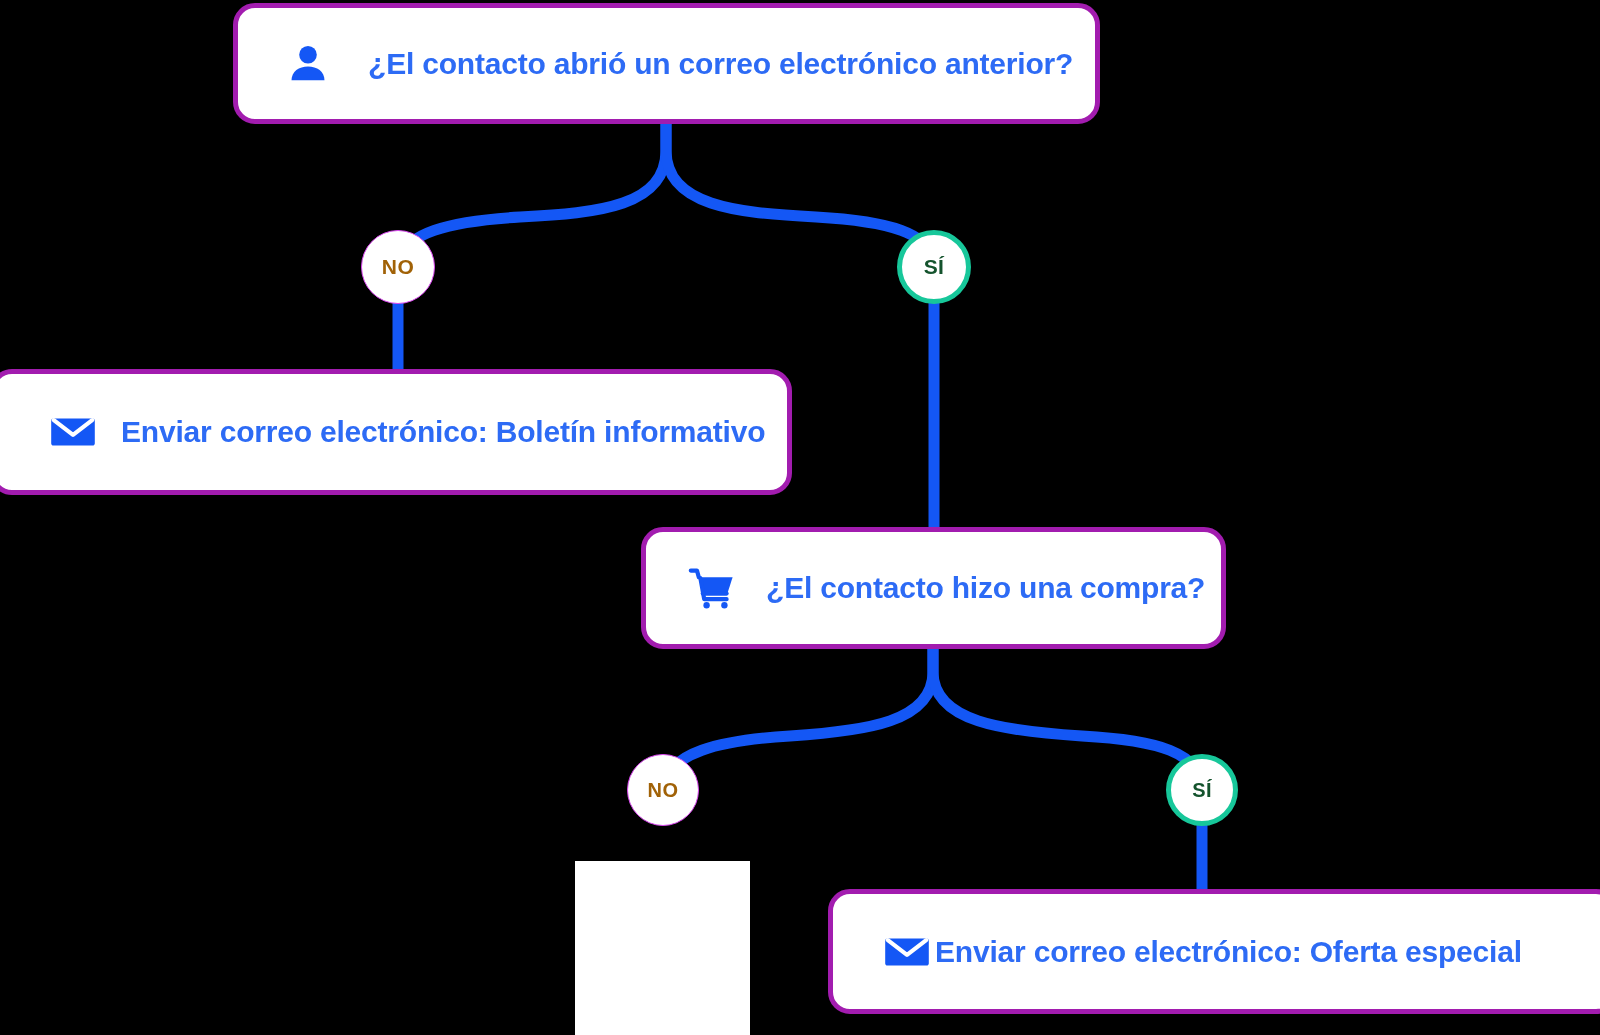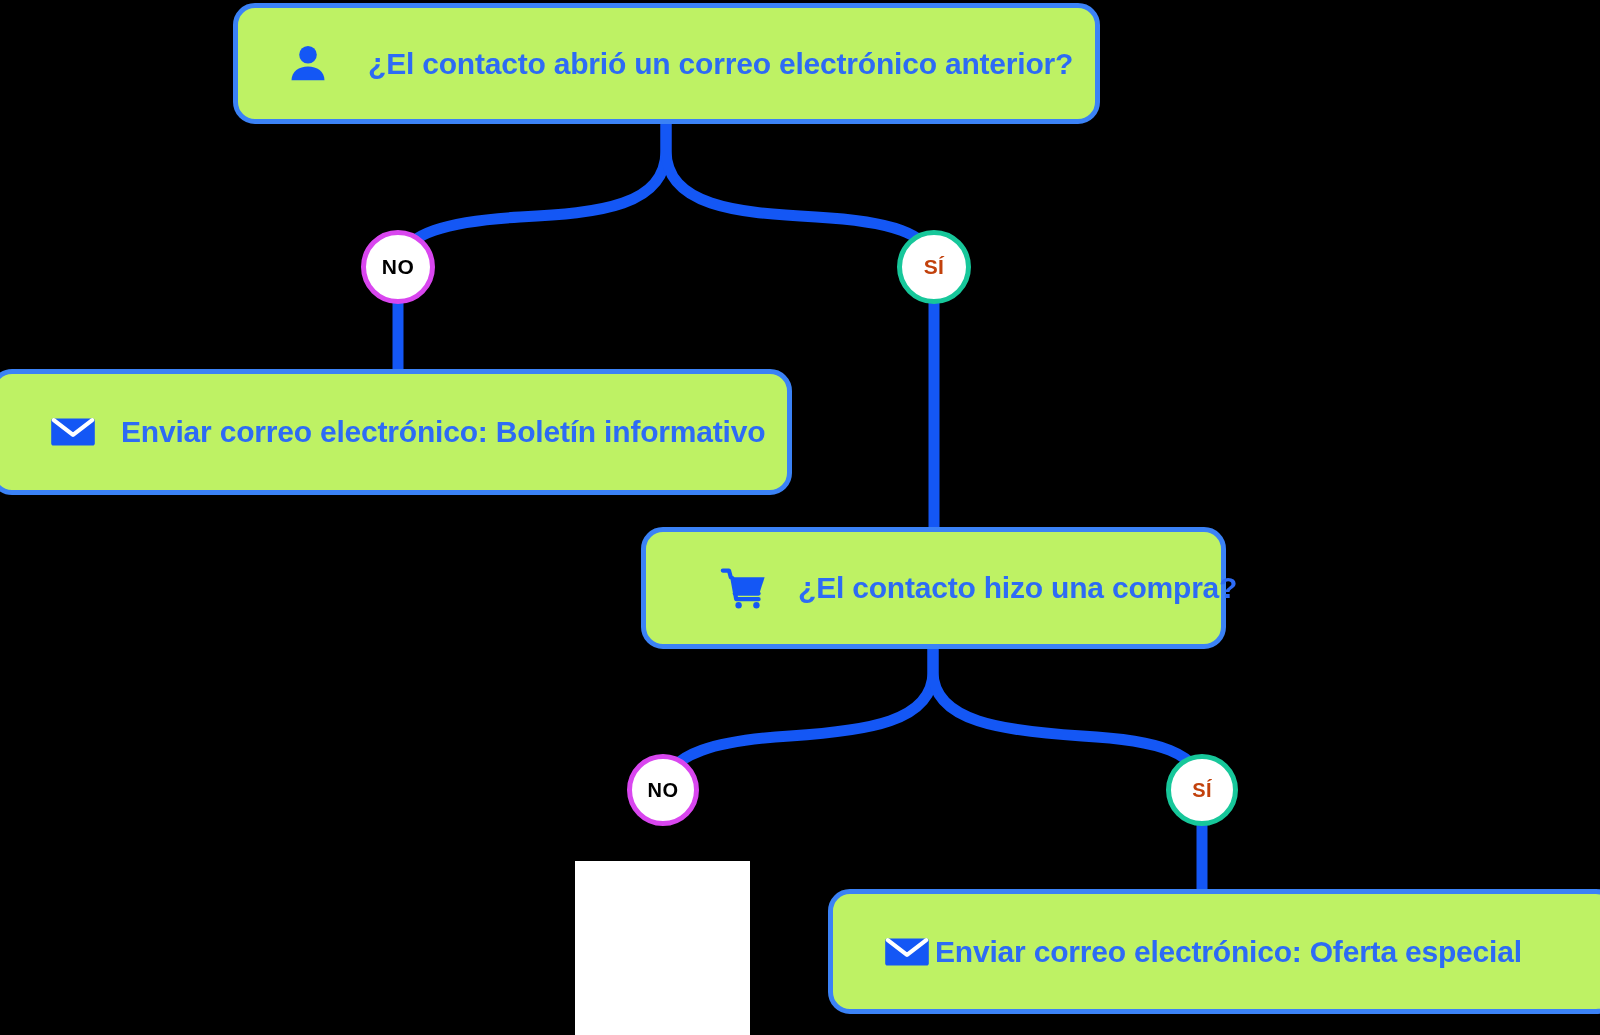--- a/index.html
+++ b/index.html
@@ -27,22 +27,22 @@
     height: 1035px;
     pointer-events: none;
     z-index: 1;
   }
   
   .node {
     position: absolute;
     box-sizing: border-box;
     display: flex;
     align-items: center;
-    background: #bef264;
-    border: 5px solid #3b82f6;
+    background: #ffffff;
+    border: 5px solid #a21caf;
     border-radius: 22px;
     z-index: 3;
   }
   .node .node-icon {
     flex: 0 0 auto;
     display: flex;
     align-items: center;
     justify-content: center;
     width: 56px;
     height: 56px;
@@ -62,21 +62,21 @@
   #node-open-email .node-label { margin-left: 32px; }
 
   #node-newsletter {
     left: -10px; top: 369px; width: 802px; height: 126px;
     padding-left: 50px;
   }
   #node-newsletter .node-label { margin-left: 20px; }
 
   #node-purchase {
     left: 641px; top: 527px; width: 585px; height: 122px;
-    padding-left: 70px;
+    padding-left: 38px;
   }
   #node-purchase .node-label { margin-left: 26px; }
 
   #node-offer {
     left: 828px; top: 889px; width: 790px; height: 125px;
     padding-left: 46px;
   }
   #node-offer .node-label { }
 
   
@@ -98,26 +98,26 @@
     align-items: center;
     justify-content: center;
     background: #ffffff;
     border-radius: 50%;
     z-index: 4;
     font-size: 21px;
     font-weight: 700;
     letter-spacing: 0.4px;
   }
   .badge.no {
-    border: 5px solid #d946ef;
-    color: #000000;
+    border: 1px solid #d946ef;
+    color: #a16207;
   }
   .badge.si {
     border: 5px solid #17C79A;
-    color: #c2410c;
+    color: #14532d;
     text-align: right;
   }
   #badge-no-1 { left: 361px; top: 230px; width: 74px; height: 74px; }
   #badge-si-1 { left: 897px; top: 230px; width: 74px; height: 74px; }
   #badge-no-2 { left: 627px; top: 754px; width: 72px; height: 72px; font-size: 20px; }
   #badge-si-2 { left: 1166px; top: 754px; width: 72px; height: 72px; font-size: 20px; }
 
   .icon-svg { display: block; }
 </style>
 </head>

